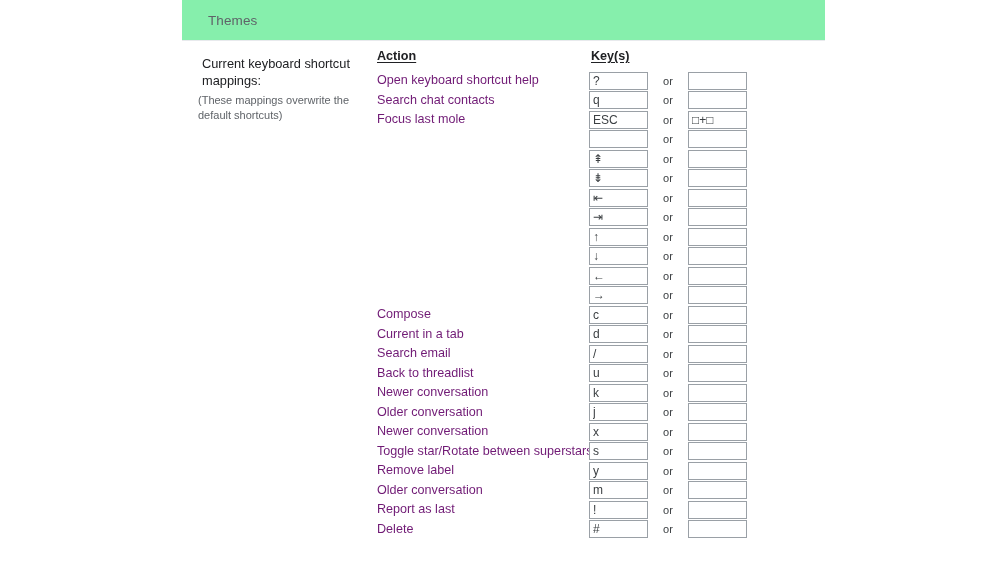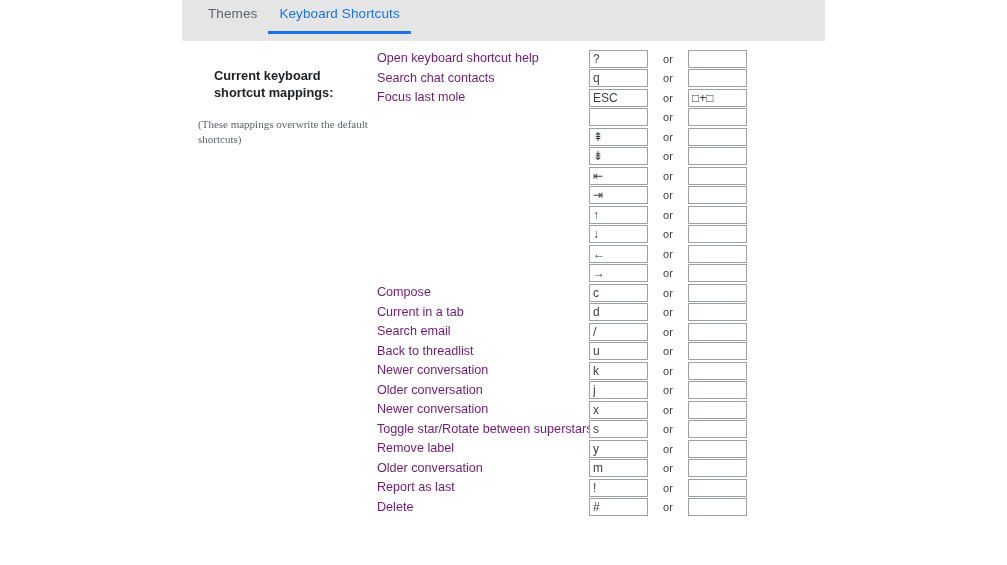--- a/index.html
+++ b/index.html
@@ -20,24 +20,24 @@
     overflow: hidden;
   }
 
   
   .tabbar {
     position: absolute;
     left: 182px;
     top: 0;
     width: 643px;
     height: 41px;
-    background: #e5e5e5;
+    background: #86efac;
     border-bottom: 1px solid #e8eaed;
     display: flex;
-    align-items: center;
+    align-items: flex-end;
     padding-left: 15px;
   }
   .tab {
     position: relative;
     font-size: 13.5px;
     line-height: 1;
     color: #5f6368;
     padding: 0 11px 13px 11px;
     cursor: pointer;
     white-space: nowrap;
@@ -65,31 +65,30 @@
 
   
   .desc-col {
     position: absolute;
     left: 16px;
     top: 10px;
     width: 185px;
   }
   .desc-title {
     font-size: 12.8px;
-    font-weight: bold;
+    font-weight: normal;
     color: #202124;
     line-height: 17px;
-    margin: 16px;
+    margin: 4px;
   }
   .desc-sub {
     font-size: 11px;
     color: #5f6368;
     line-height: 15px;
     margin: 4px 0 0 0;
-    font-family: Liberation Serif, serif;
   }
 
   
   .shortcut-table {
     position: absolute;
     left: 195px;
     top: 8px;
     width: 440px;
   }
 
@@ -157,32 +156,35 @@
     user-select: none;
   }
 </style>
 </head>
 <body>
 
 <div id="page">
 
   <div class="tabbar" id="tabbar">
       <div class="tab"><span>Themes</span></div>
-      <div class="tab active"><span>Keyboard Shortcuts</span><span class="tab-underline" style="display: block;"></span></div>
     </div>
 
   <div class="content">
 
     <div class="desc-col">
       <div class="desc-title">Current keyboard shortcut mappings:</div>
       <div class="desc-sub">(These mappings overwrite the default shortcuts)</div>
     </div>
 
     <div class="shortcut-table">
 
+      <div class="col-headers">
+        <div class="hdr hdr-action">Action</div>
+        <div class="hdr hdr-keys">Key(s)</div>
+      </div>
 
       <div class="rows" id="rows">
           <div class="row">
             <div class="row-action">Open keyboard shortcut help</div>
             <div class="keys-group">
               <input type="text" class="keyinput" value="?" style="">
               <div class="or-label">or</div>
               <input type="text" class="keyinput" value="" style="">
             </div>
           </div>

